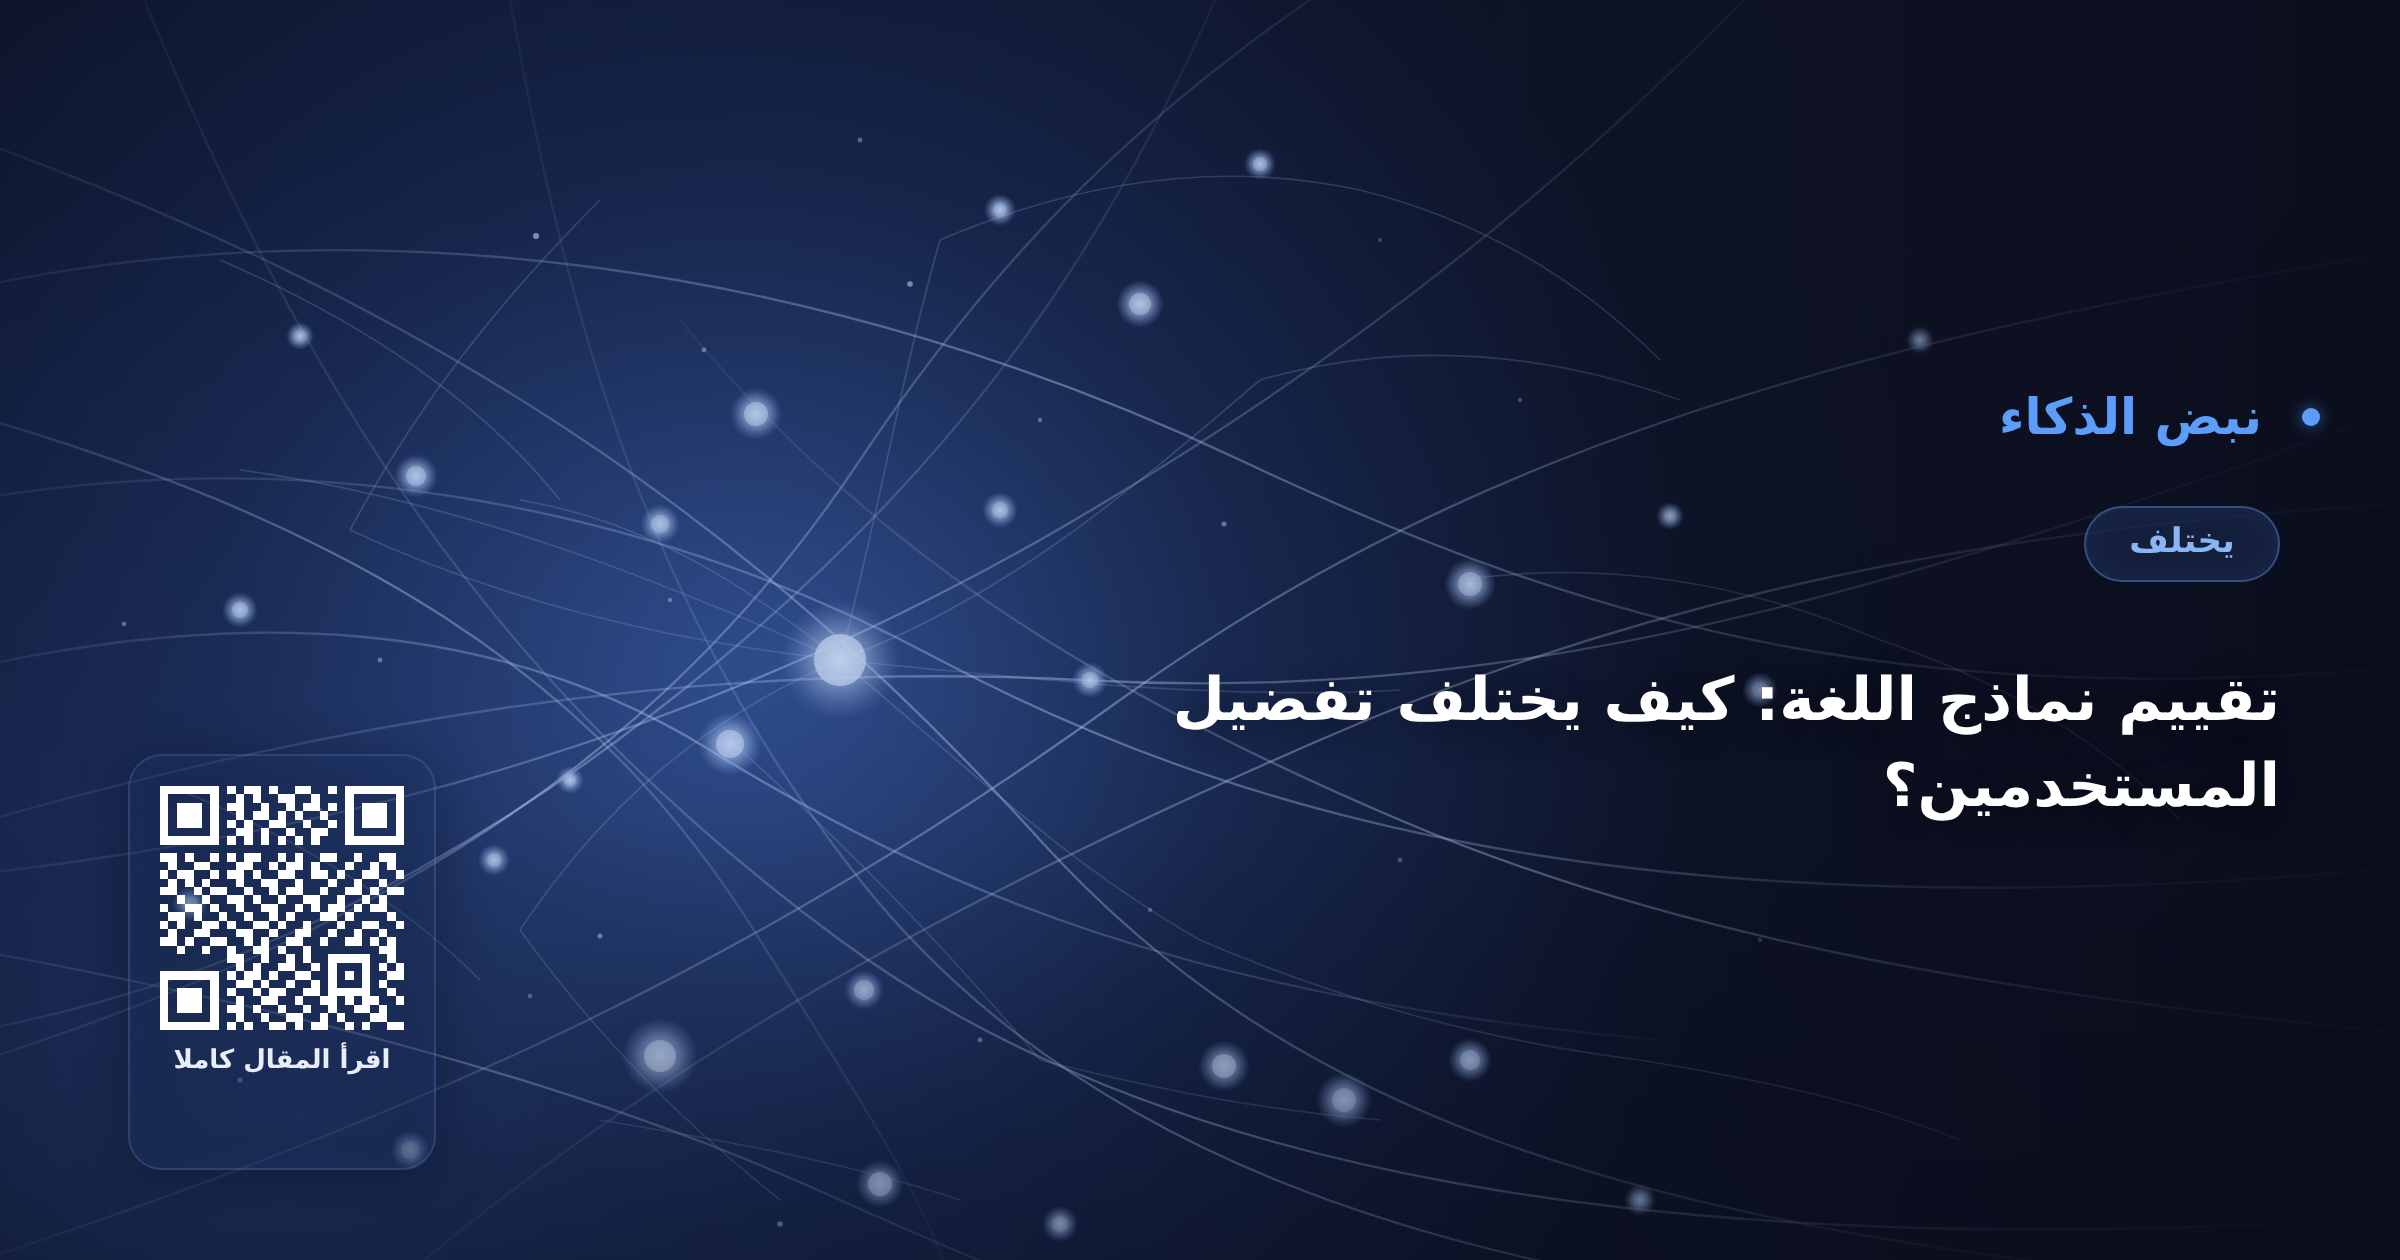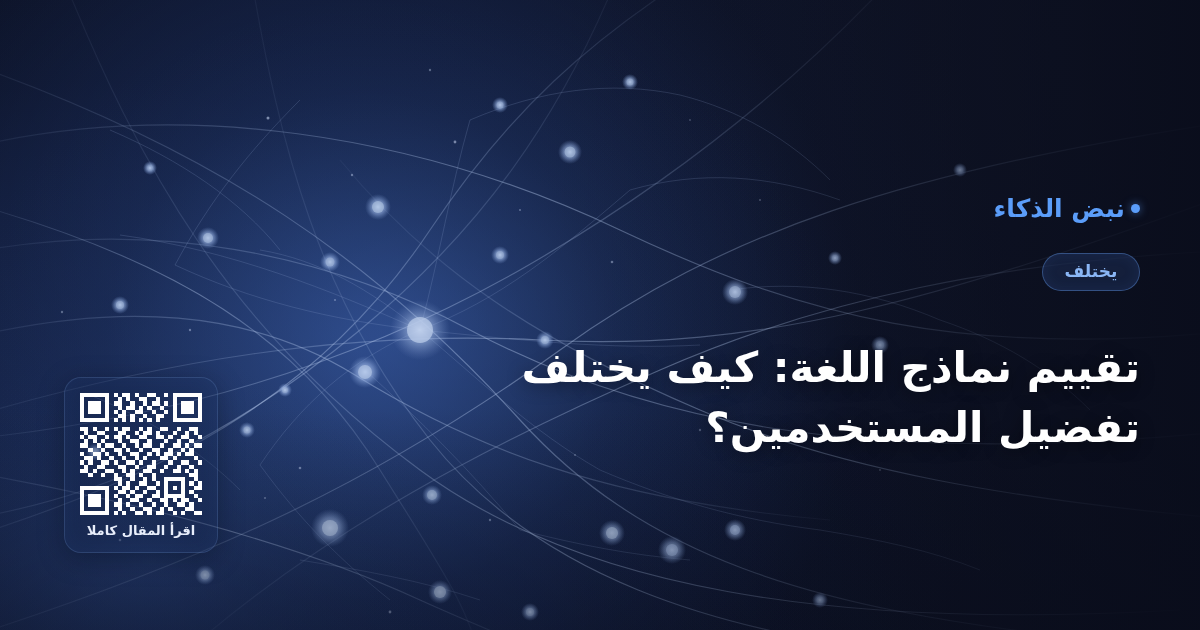--- a/index.html
+++ b/index.html
@@ -34,24 +34,24 @@
     background:
       linear-gradient(to left, rgba(9,12,26,0.82) 0%, rgba(9,12,26,0.45) 18%, rgba(9,12,26,0.06) 38%, rgba(9,12,26,0) 55%),
       linear-gradient(to top, rgba(9,12,26,0.35) 0%, rgba(9,12,26,0) 35%);
     pointer-events: none;
   }
 
   
   .brand {
     position: absolute;
     top: 196px;
-    right: 60px;
+    right: 40px;
     display: flex;
     align-items: center;
-    gap: 6px;
+    gap: 20px;
     direction: rtl;
   }
   .brand-dot {
     width: 9px;
     height: 9px;
     border-radius: 50%;
     background: #5b9df9;
     display: inline-block;
     box-shadow: 0 0 8px rgba(91,157,249,0.6);
   }
@@ -83,34 +83,34 @@
   }
 
   
   .headline {
     position: absolute;
     top: 310px;
     right: 60px;
     width: 720px;
     text-align: right;
     color: #ffffff;
-    font-size: 42px;
+    font-size: 30px;
     font-weight: 700;
     line-height: 1.42;
     letter-spacing: 0px;
     text-shadow: 0 2px 18px rgba(0,0,0,0.45);
   }
 
   
   .qr-card {
     position: absolute;
     left: 64px;
     top: 377px;
     width: 154px;
-    height: 176px;
+    height: 208px;
     border-radius: 17px;
     border: 1px solid rgba(120,160,225,0.22);
     background: rgba(24,40,80,0.30);
     box-shadow: 0 6px 26px rgba(4,8,20,0.35), inset 0 0 22px rgba(80,130,220,0.06);
     display: flex;
     flex-direction: column;
     align-items: center;
     justify-content: flex-start;
     padding-top: 15px;
     box-sizing: border-box;

